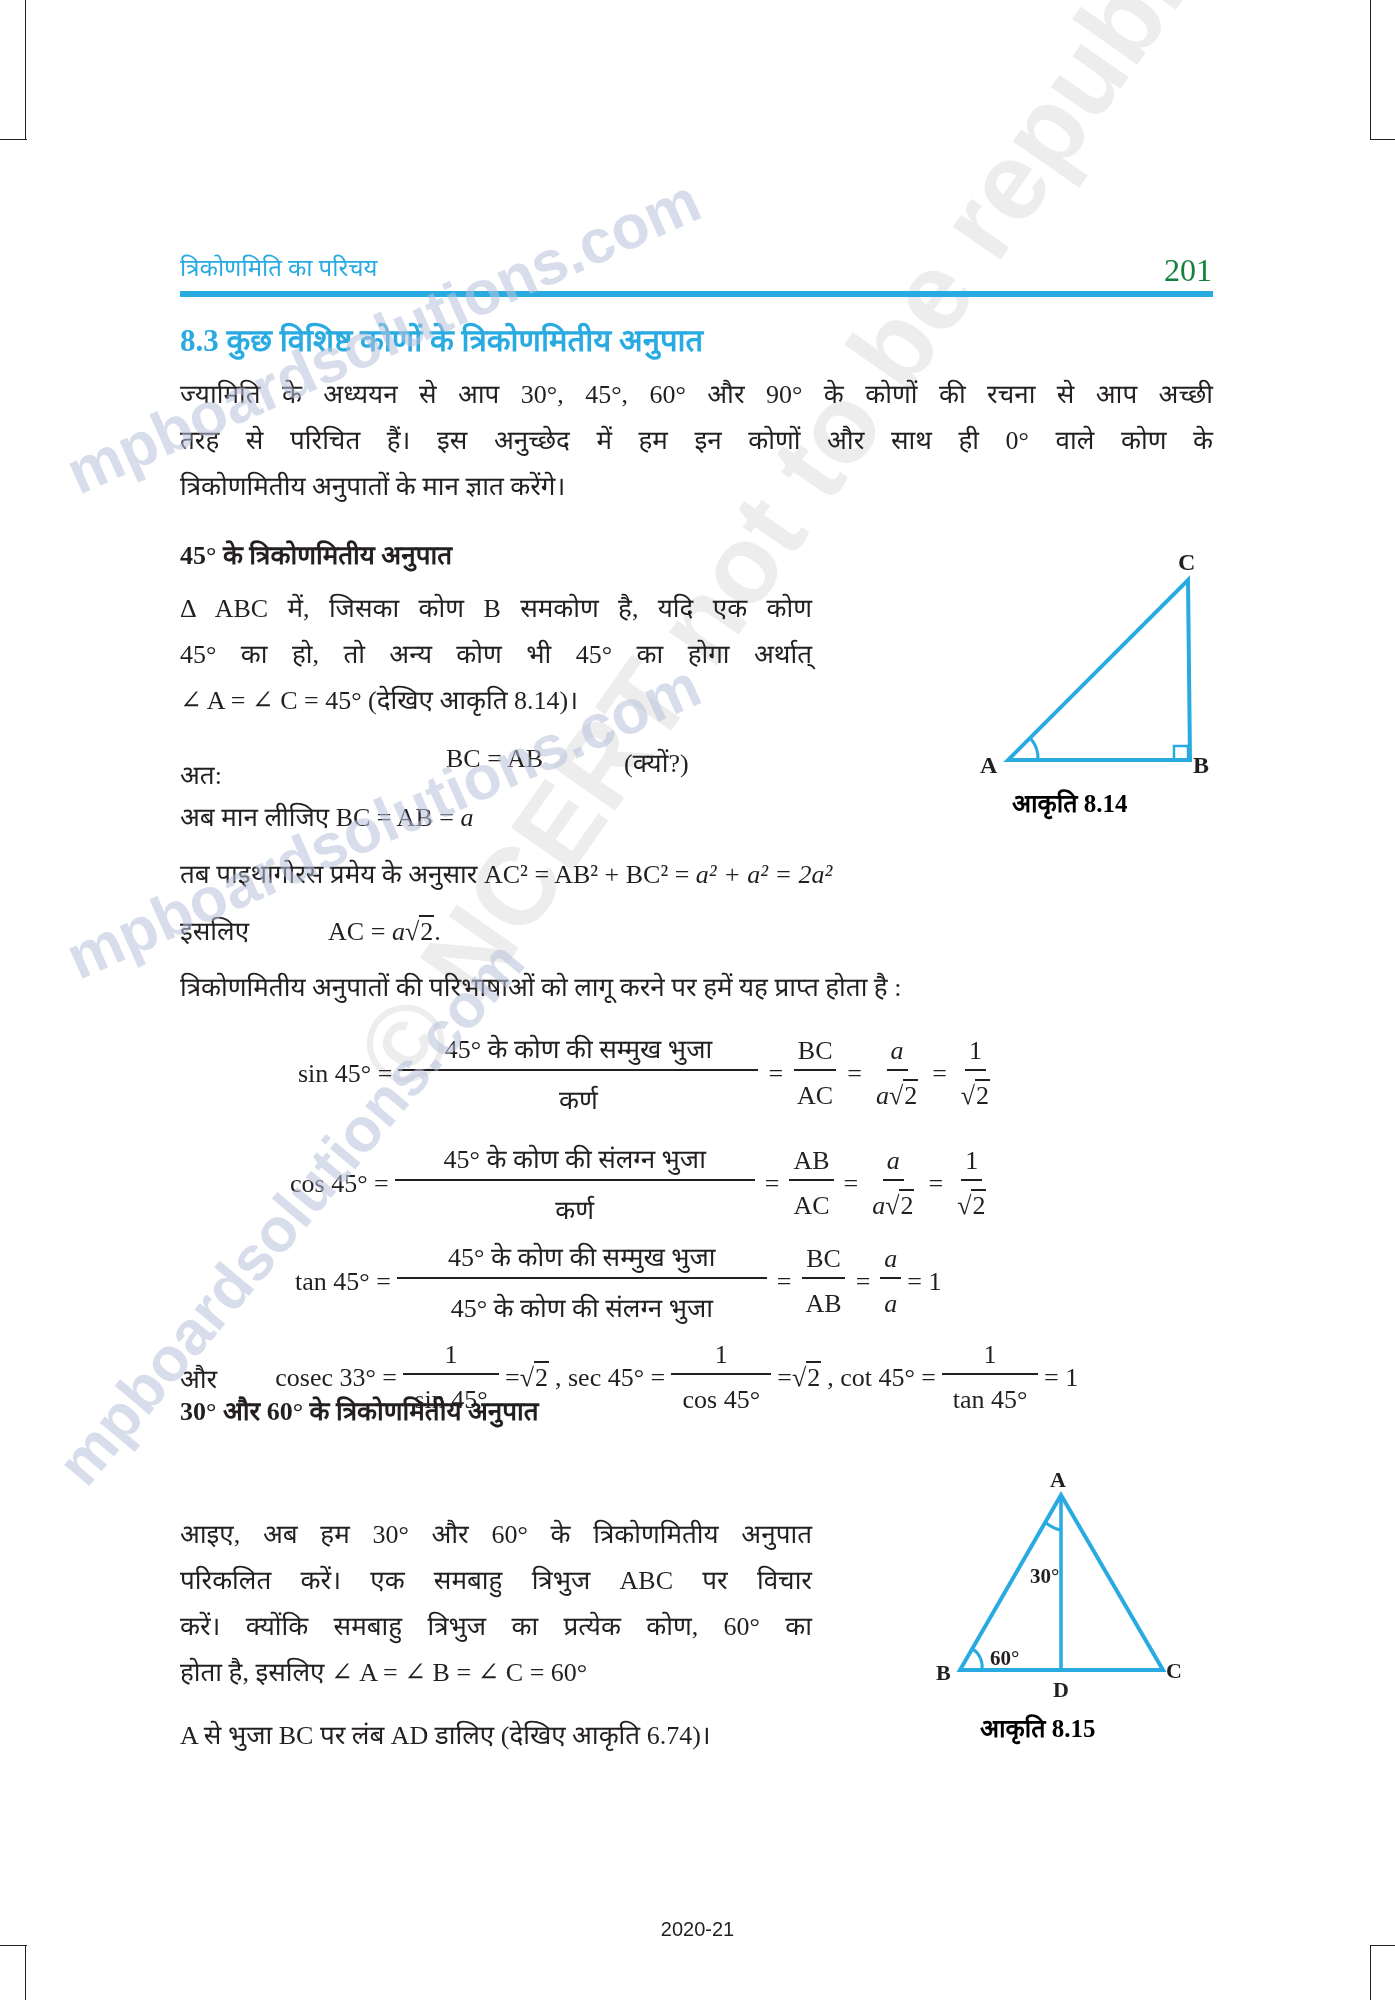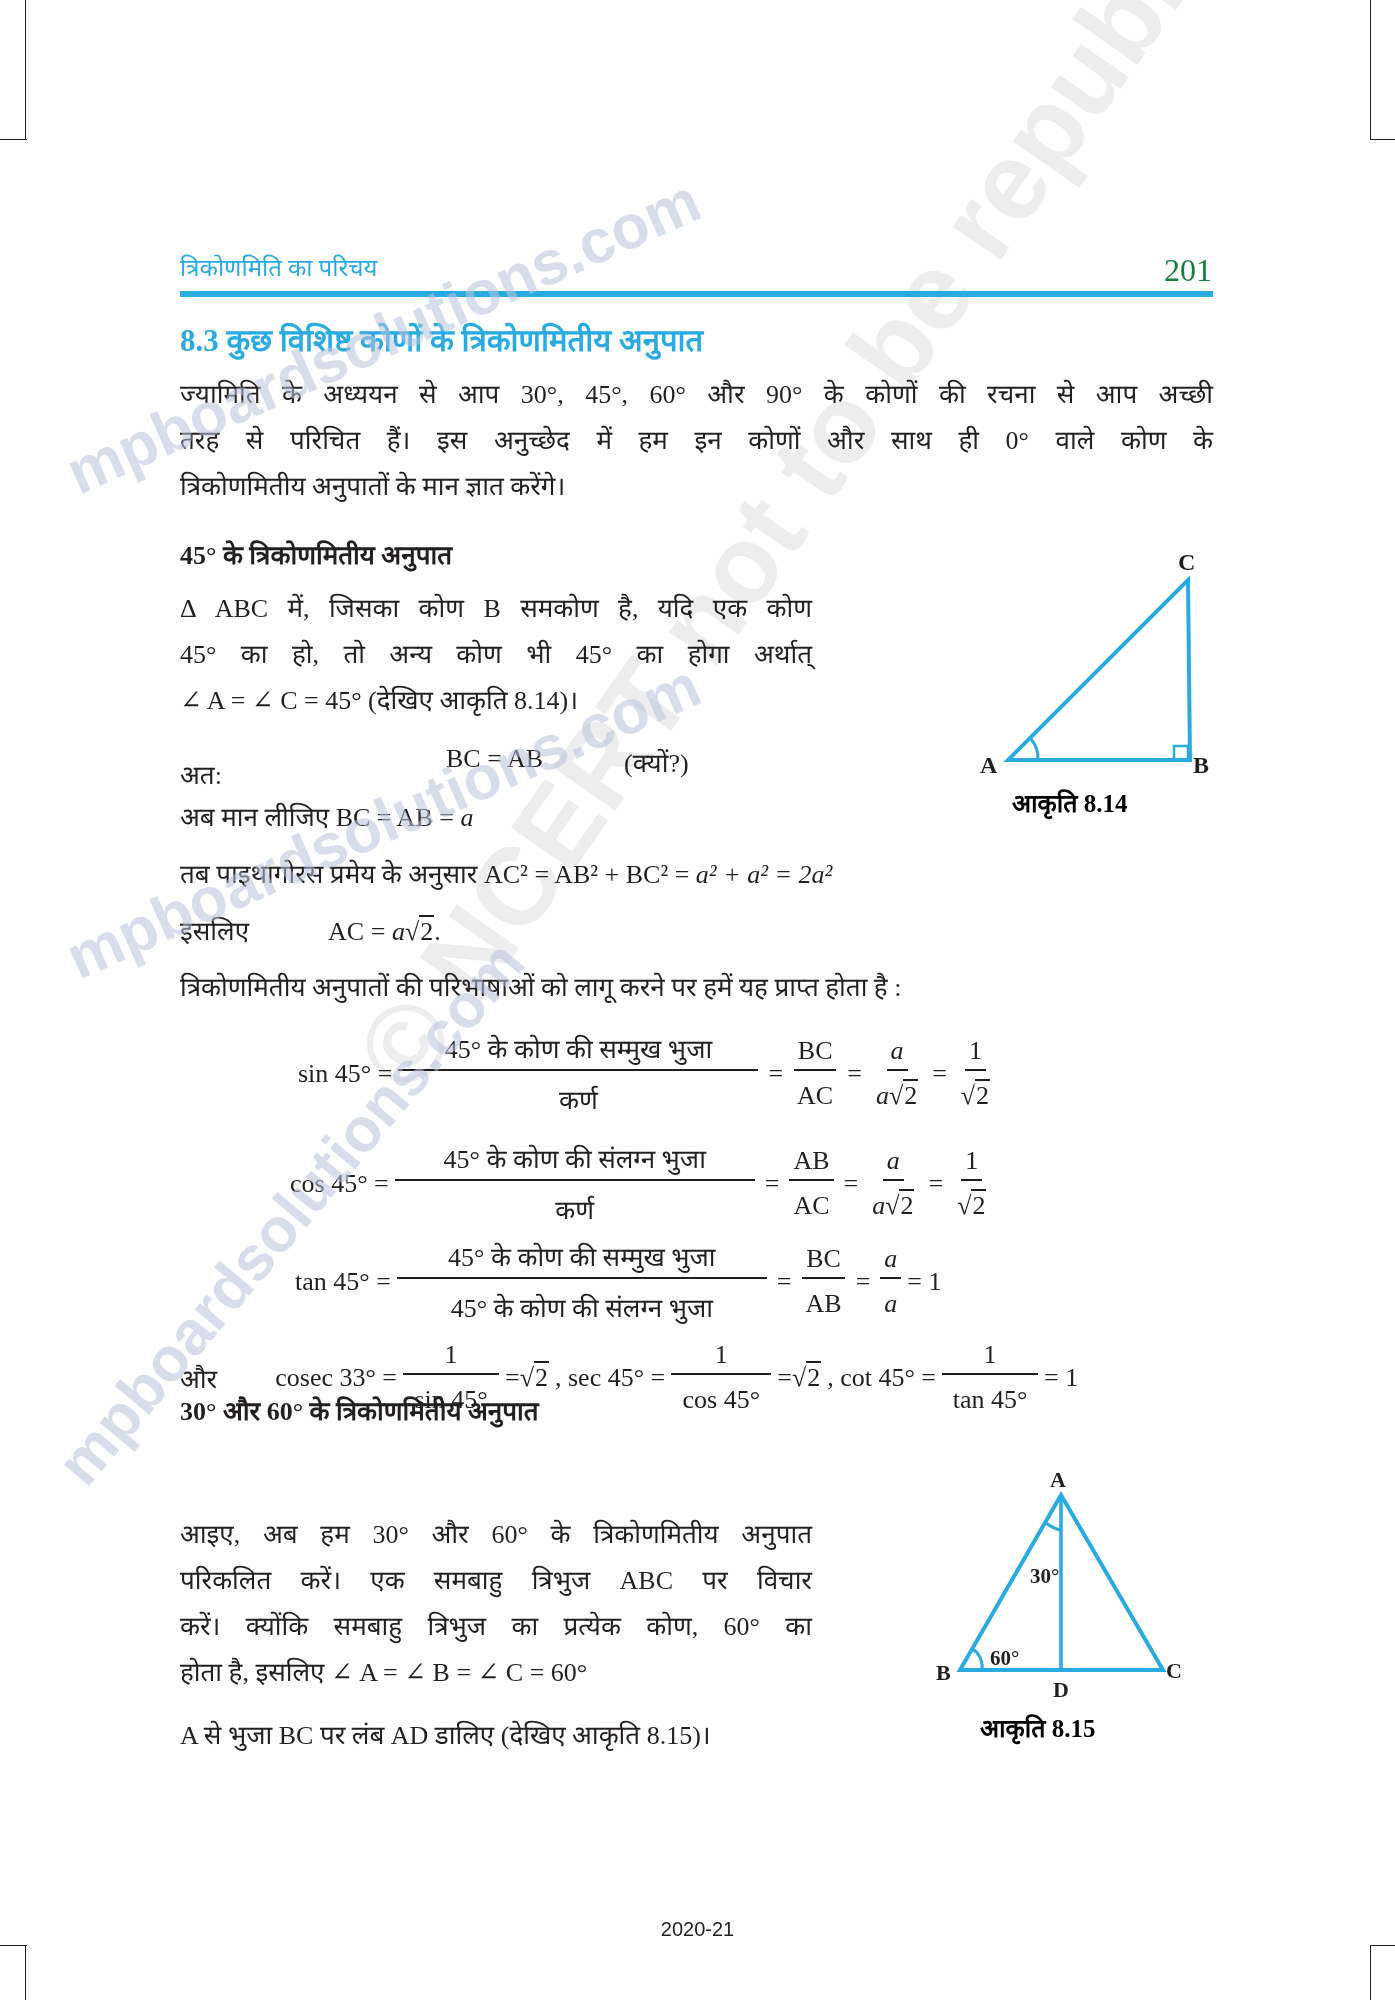--- a/index.html
+++ b/index.html
@@ -181,21 +181,21 @@
   <span>= 1</span>
 </div>
 
 <div class="abs subhead" style="left:180px;top:1392px;">30° और 60° के त्रिकोणमितीय अनुपात</div>
 <div class="abs para" style="left:180px;top:1512px;width:632px;">
   <span class="line">आइए, अब हम 30° और 60° के त्रिकोणमितीय अनुपात</span>
   <span class="line">परिकलित करें। एक समबाहु त्रिभुज ABC पर विचार</span>
   <span class="line">करें। क्योंकि समबाहु त्रिभुज का प्रत्येक कोण, 60° का</span>
   <span class="line" style="text-align-last:left;">होता है, इसलिए ∠ A = ∠ B = ∠ C = 60°</span>
 </div>
-<div class="abs" style="left:180px;top:1716px;font-size:26px;">A से भुजा BC पर लंब AD डालिए (देखिए आकृति 8.15)।</div>
+<div class="abs" style="left:180px;top:1716px;font-size:26px;">A से भुजा BC पर लंब AD डालिए (देखिए आकृति 6.74)।</div>
 
 <svg class="abs" style="left:930px;top:1465px;" width="260" height="240" viewBox="0 0 260 240">
   <polygon points="131,30 30,205 233,205" fill="none" stroke="#29abe2" stroke-width="4"></polygon>
   <line x1="131" y1="30" x2="131" y2="205" stroke="#29abe2" stroke-width="3.5"></line>
   <path d="M 116,58 Q 124,64 131,65" fill="none" stroke="#29abe2" stroke-width="3"></path>
   <path d="M 52,205 A 22 22 0 0 0 43,184" fill="none" stroke="#29abe2" stroke-width="3"></path>
   <text x="120" y="22" font-family="Liberation Serif, serif" font-weight="bold" font-size="22" fill="#231f20">A</text>
   <text x="6" y="215" font-family="Liberation Serif, serif" font-weight="bold" font-size="22" fill="#231f20">B</text>
   <text x="236" y="213" font-family="Liberation Serif, serif" font-weight="bold" font-size="22" fill="#231f20">C</text>
   <text x="123" y="232" font-family="Liberation Serif, serif" font-weight="bold" font-size="22" fill="#231f20">D</text>

